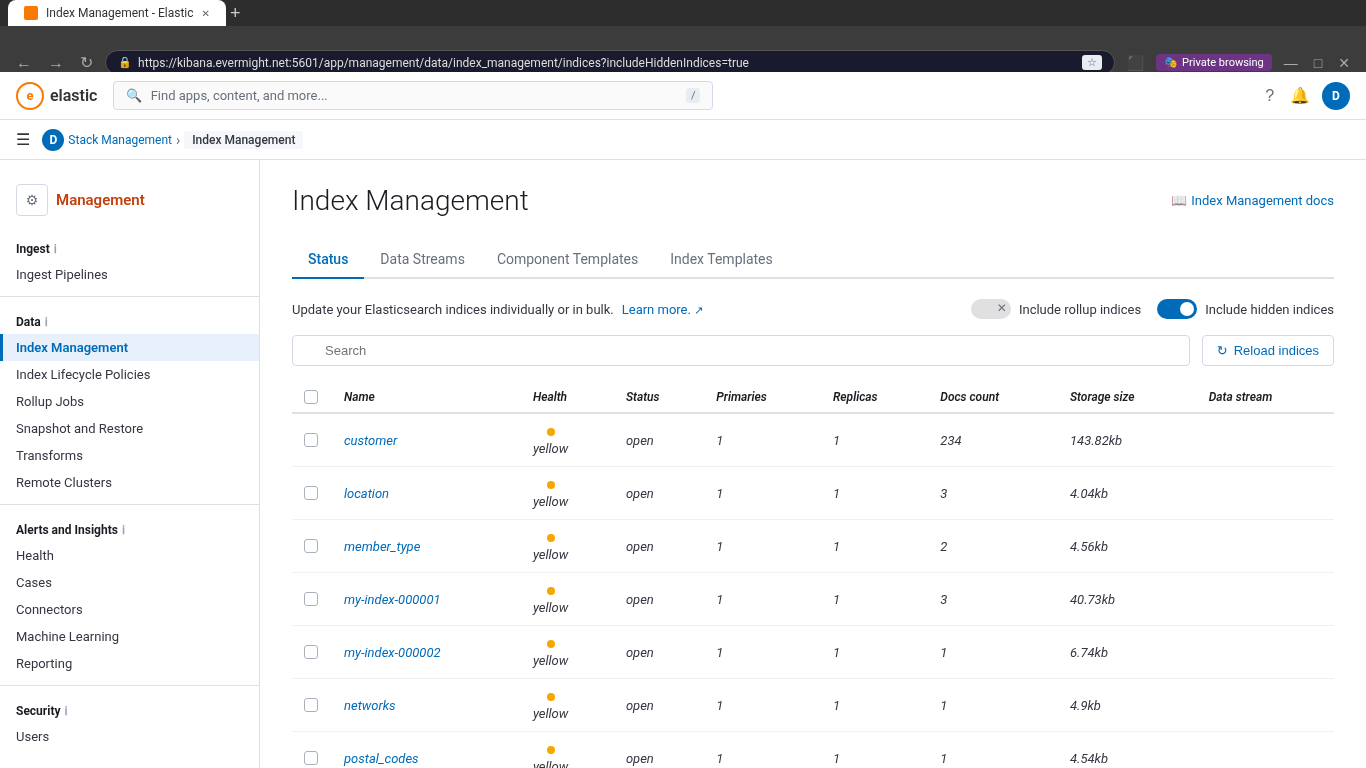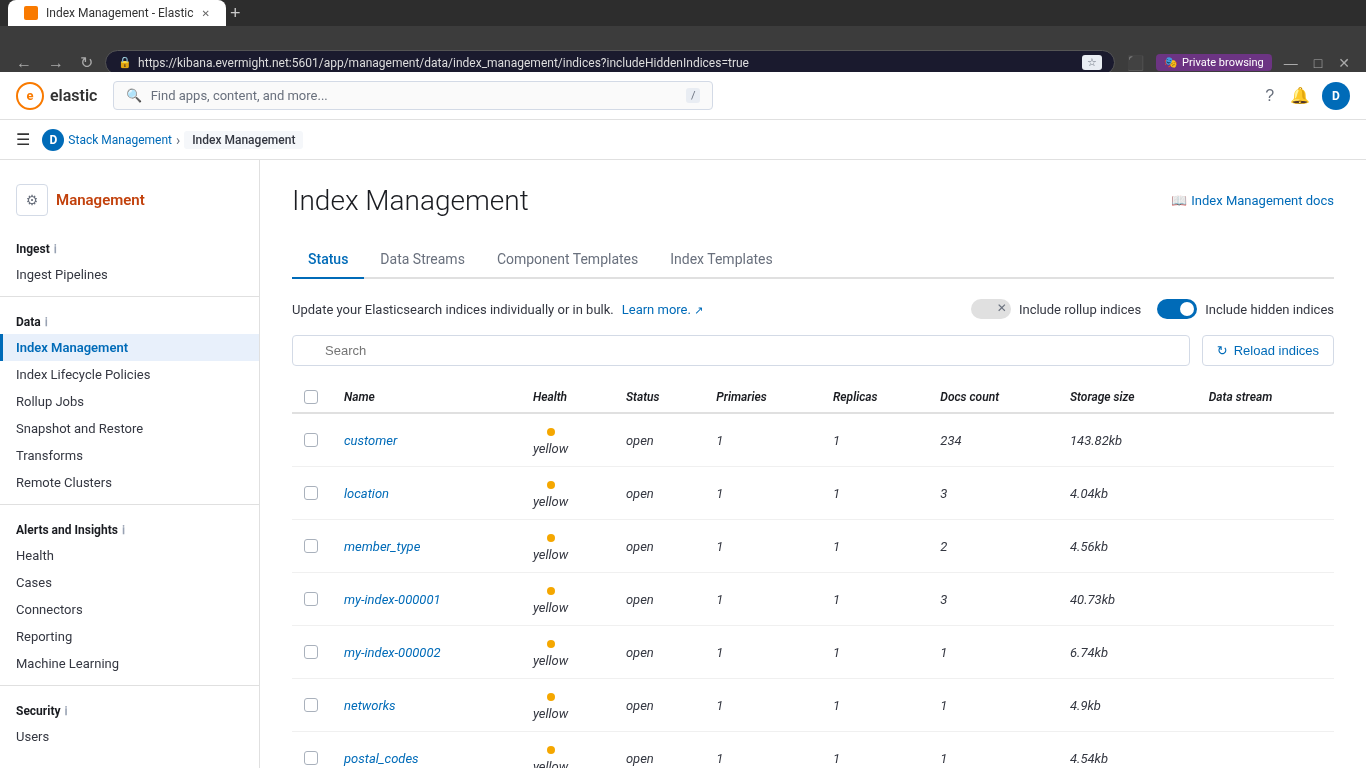--- a/index.html
+++ b/index.html
@@ -195,22 +195,22 @@
 
       <div class="sidebar-divider"></div>
 
       <div class="sidebar-section-title">
         <span>Alerts and Insights</span>
         <span class="info-icon">ℹ</span>
       </div>
       <a class="sidebar-item">Health</a>
       <a class="sidebar-item">Cases</a>
       <a class="sidebar-item">Connectors</a>
+      <a class="sidebar-item">Machine Learning</a>
       <a class="sidebar-item">Reporting</a>
-      <a class="sidebar-item">Machine Learning</a>
 
       <div class="sidebar-divider"></div>
 
       <div class="sidebar-section-title">
         <span>Security</span>
         <span class="info-icon">ℹ</span>
       </div>
       <a class="sidebar-item">Users</a>
     </div>
 

